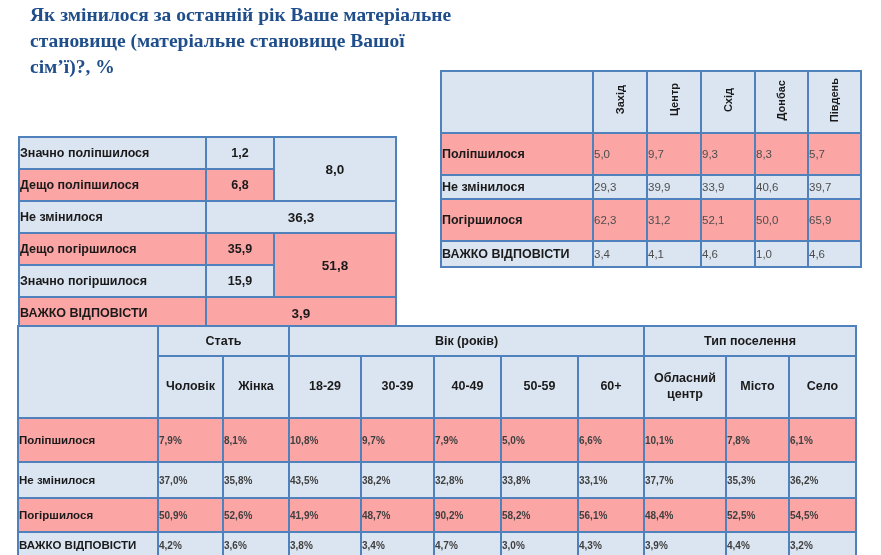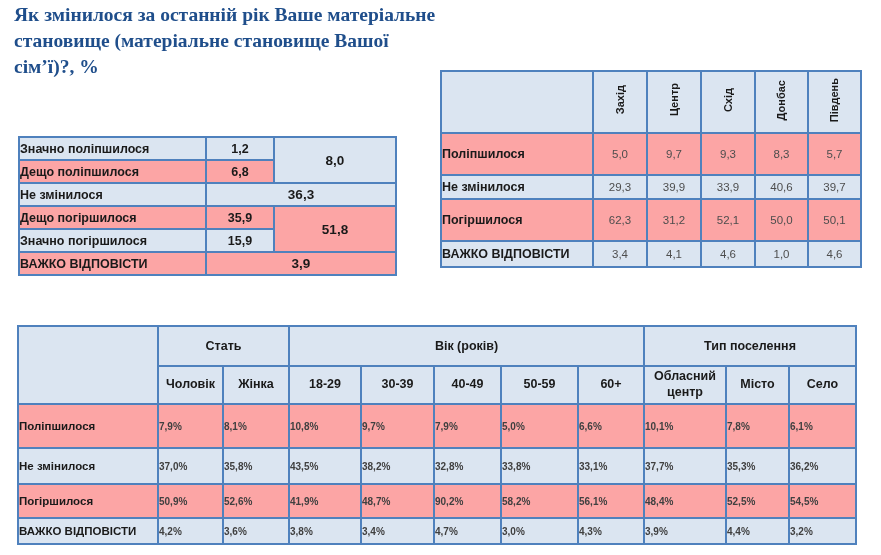--- a/index.html
+++ b/index.html
@@ -1,57 +1,57 @@
 <!DOCTYPE html>
 <html><head>
 <meta charset="utf-8">
 <style>
   html,body{margin:0;padding:0}
   body{
     width:881px;height:555px;position:relative;background:#ffffff;
     font-family:"Liberation Sans", sans-serif;overflow:hidden;
   }
   .title{
-    position:absolute;left:14px;top:2px;width:436px;margin:0;
+    position:absolute;left:30px;top:2px;width:436px;margin:0;
     font-family:"Liberation Serif", serif;font-weight:bold;
     font-size:19.5px;line-height:1.34;color:#1f4e8b;
   }
   table.tbl{
     border-collapse:collapse;position:absolute;table-layout:fixed;
     border:1px solid #4f81bd;
   }
   .tbl td,.tbl th{border:2px solid #4f81bd;padding:0;overflow:hidden}
   .light{background:#dbe5f1}
   .dark{background:#fca5a5}
   .rowlabel{
     font-weight:bold;color:#1a1a1a;text-align:left;padding:0 5px;
     font-size:12.5px;white-space:nowrap;
   }
   
   .summary{left:18px;top:136px}
-  .summary tr{height:23px}
+  .summary tr{height:32px}
   .summary .num{font-weight:bold;color:#1a1a1a;text-align:center;font-size:12.5px}
   .summary .merged{font-size:13.5px}
   
   .region{left:440px;top:70px}
   #region-head-row{height:62px}
   .region tbody tr:nth-child(1){height:42px}
   .region tbody tr:nth-child(2){height:24px}
   .region tbody tr:nth-child(3){height:42px}
   .region tbody tr:nth-child(4){height:26px}
   .vhead{vertical-align:middle;text-align:center}
   .vert{
     writing-mode:vertical-rl;transform:rotate(180deg);display:inline-block;
     font-weight:bold;font-size:11px;color:#1a1a1a;line-height:1.1;
   }
-  .rval{font-size:11.5px;color:#4d4d4d;text-align:center}
+  .rval{font-size:11.5px;color:#4d4d4d;}
   
   .demo{left:17px;top:325px}
-  #demo-group-row{height:40px}
-  #demo-cols-row{height:38px}
+  #demo-group-row{height:30px}
+  #demo-cols-row{height:62px}
   .demo tbody tr:nth-child(1){height:44px}
   .demo tbody tr:nth-child(2){height:36px}
   .demo tbody tr:nth-child(3){height:34px}
   .demo tbody tr:nth-child(4){height:26px}
   .ghead{font-weight:bold;font-size:12.5px;color:#1a1a1a;text-align:center}
   .chead{
     font-weight:bold;font-size:12.5px;color:#1a1a1a;text-align:center;
     line-height:1.25;white-space:normal;vertical-align:middle;padding:0 2px;
   }
   .dval{font-size:10px;font-weight:bold;color:#404040;text-align:left}
@@ -133,21 +133,21 @@
         <td class="rval light">33,9</td>
         <td class="rval light">40,6</td>
         <td class="rval light">39,7</td>
       </tr>
       <tr class="">
         <td class="rowlabel dark">Погіршилося</td>
         <td class="rval dark">62,3</td>
         <td class="rval dark">31,2</td>
         <td class="rval dark">52,1</td>
         <td class="rval dark">50,0</td>
-        <td class="rval dark">50,1</td>
+        <td class="rval dark">65,9</td>
       </tr>
       <tr class="">
         <td class="rowlabel light">ВАЖКО ВІДПОВІСТИ</td>
         <td class="rval light">3,4</td>
         <td class="rval light">4,1</td>
         <td class="rval light">4,6</td>
         <td class="rval light">1,0</td>
         <td class="rval light">4,6</td>
       </tr>
     </tbody>

